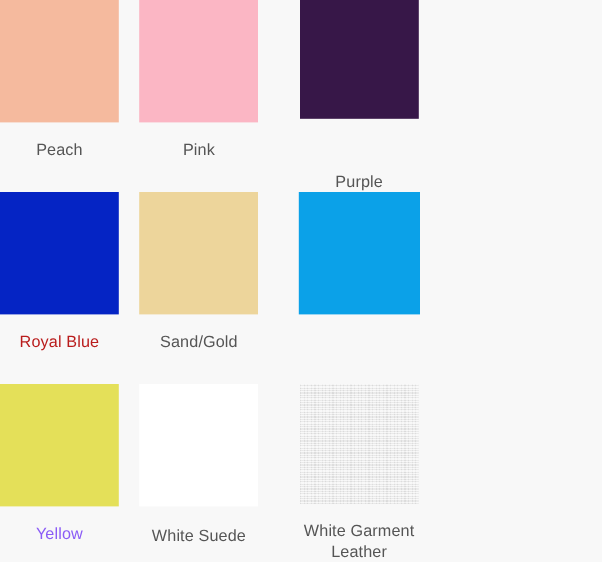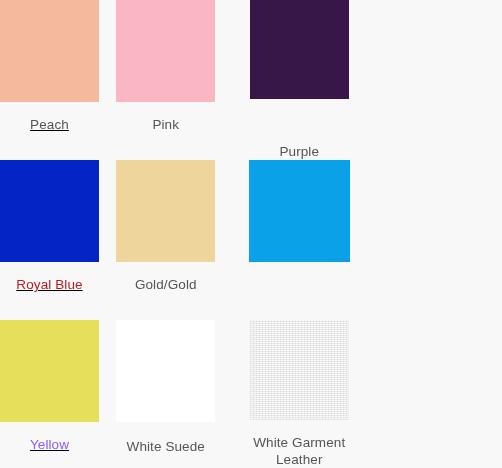--- a/index.html
+++ b/index.html
@@ -41,21 +41,20 @@
     flex-direction: column;
     align-items: center;
     position: relative;
   }
 
   
   .swatch-cell.col-0 {
     width: 99px;
     flex: 0 0 99px;
     margin-left: 0;
-    text-decoration: underline;
   }
 
   .swatch-chip {
     width: 99px;
     height: 102px;
     display: block;
     box-sizing: border-box;
     background-repeat: no-repeat;
   }
   .swatch-cell.col-0 .swatch-chip {
@@ -109,21 +108,21 @@
     </div>
   </div>
 
   <div class="swatch-row row-2">
     <div class="swatch-cell col-0">
       <span class="swatch-chip" style="background-color: rgb(5, 36, 196);"></span>
       <span class="swatch-label" style="color: #b91c1c;">Royal Blue</span>
     </div>
     <div class="swatch-cell col-2">
       <span class="swatch-chip" style="background-color: rgb(237, 213, 155);"></span>
-      <span class="swatch-label" style="color: rgb(85, 85, 85);">Gold/Gold</span>
+      <span class="swatch-label" style="color: rgb(85, 85, 85);">Sand/Gold</span>
     </div>
     <div class="swatch-cell col-3">
       <span class="swatch-chip" style="background-color: rgb(11, 161, 232);"></span>
     </div>
   </div>
 
   <div class="swatch-row row-3">
     <div class="swatch-cell col-0">
       <span class="swatch-chip" style="background-color: rgb(228, 224, 89);"></span>
       <span class="swatch-label" style="color: #8b5cf6;">Yellow</span>

